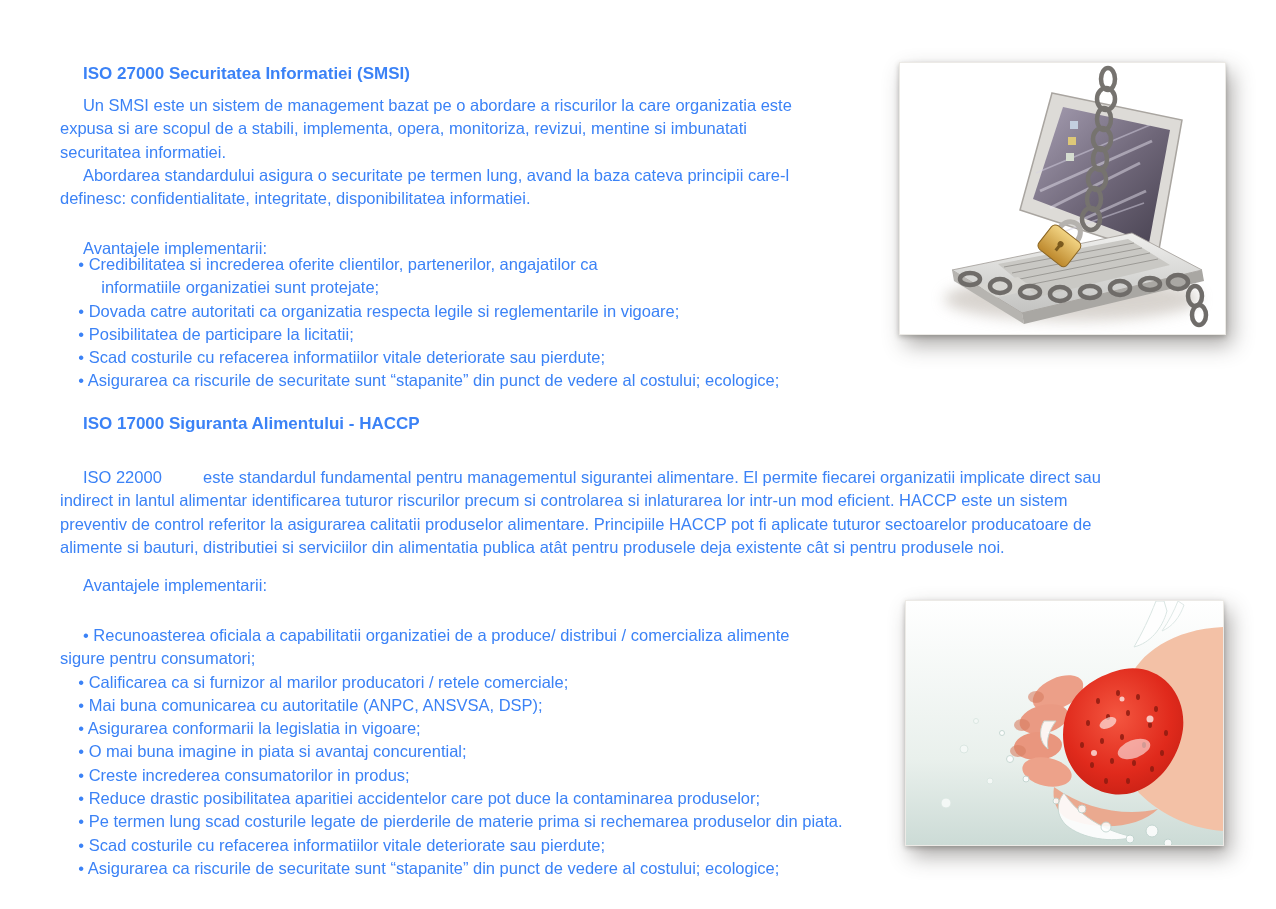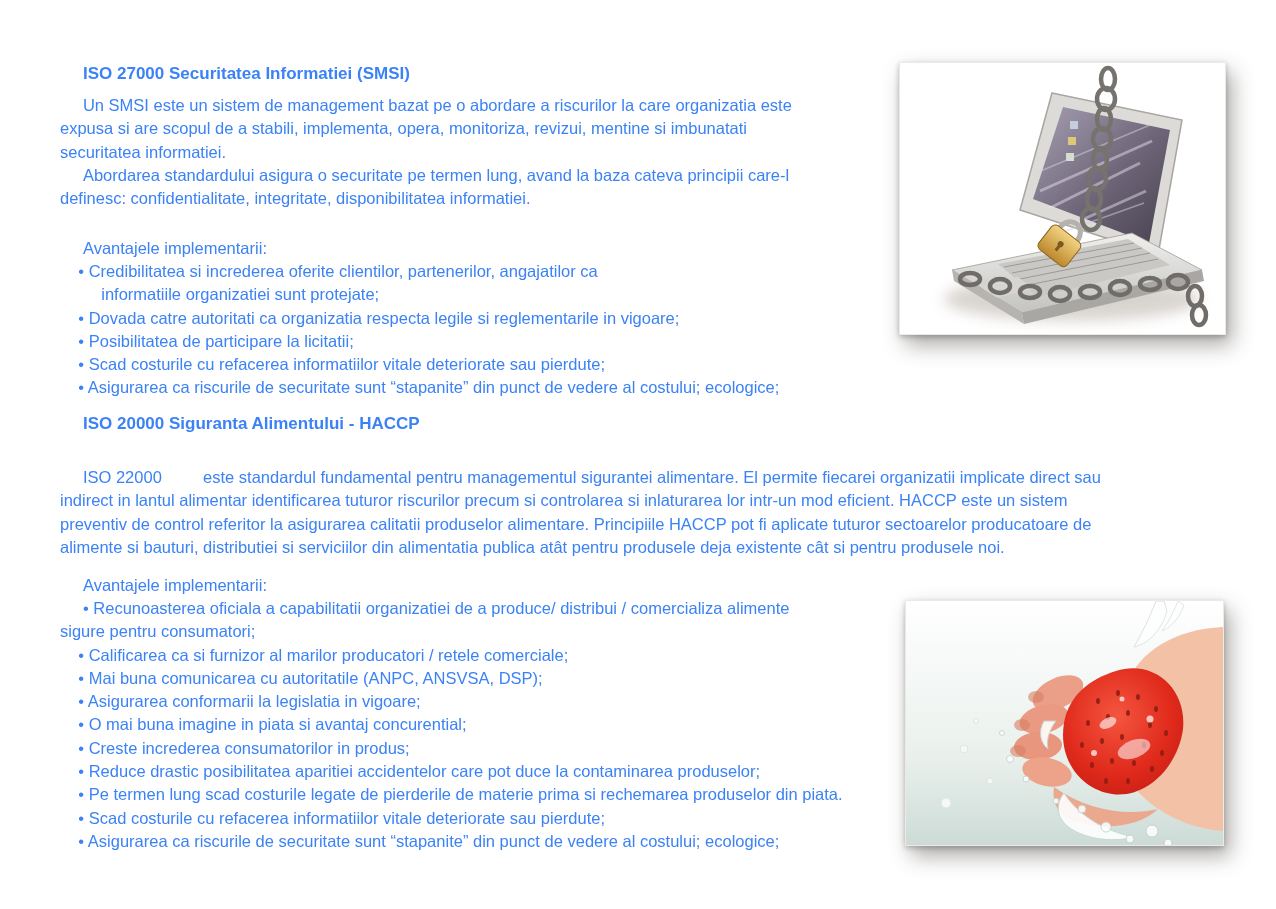--- a/index.html
+++ b/index.html
@@ -26,34 +26,34 @@
 
 <div>
 
   <div class="h" style="top:62px">ISO 27000 Securitatea Informatiei (SMSI)</div>
   <div class="t" style="top:94px">     Un SMSI este un sistem de management bazat pe o abordare a riscurilor la care organizatia este
 expusa si are scopul de a stabili, implementa, opera, monitoriza, revizui, mentine si imbunatati
 securitatea informatiei.
      Abordarea standardului asigura o securitate pe termen lung, avand la baza cateva principii care-l
 definesc: confidentialitate, integritate, disponibilitatea informatiei.</div>
   <div class="t" style="top:237px">     Avantajele implementarii:</div>
-  <div class="t" style="top:260px">    • Credibilitatea si increderea oferite clientilor, partenerilor, angajatilor ca
+  <div class="t" style="top:253px">    • Credibilitatea si increderea oferite clientilor, partenerilor, angajatilor ca
          informatiile organizatiei sunt protejate;
     • Dovada catre autoritati ca organizatia respecta legile si reglementarile in vigoare;
     • Posibilitatea de participare la licitatii;
     • Scad costurile cu refacerea informatiilor vitale deteriorate sau pierdute;
     • Asigurarea ca riscurile de securitate sunt “stapanite” din punct de vedere al costului; ecologice;</div>
 
-  <div class="h" style="top:412px">ISO 20000 Siguranta Alimentului - HACCP</div>
+  <div class="h" style="top:412px">ISO 17000 Siguranta Alimentului - HACCP</div>
   <div class="t" style="top:466px">     ISO 22000         este standardul fundamental pentru managementul sigurantei alimentare. El permite fiecarei organizatii implicate direct sau
 indirect in lantul alimentar identificarea tuturor riscurilor precum si controlarea si inlaturarea lor intr-un mod eficient. HACCP este un sistem
 preventiv de control referitor la asigurarea calitatii produselor alimentare. Principiile HACCP pot fi aplicate tuturor sectoarelor producatoare de
 alimente si bauturi, distributiei si serviciilor din alimentatia publica atât pentru produsele deja existente cât si pentru produsele noi.</div>
   <div class="t" style="top:574px">     Avantajele implementarii:</div>
-  <div class="t" style="top:597px">     • Recunoasterea oficiala a capabilitatii organizatiei de a produce/ distribui / comercializa alimente
+  <div class="t" style="top:624px">     • Recunoasterea oficiala a capabilitatii organizatiei de a produce/ distribui / comercializa alimente
 sigure pentru consumatori;
     • Calificarea ca si furnizor al marilor producatori / retele comerciale;
     • Mai buna comunicarea cu autoritatile (ANPC, ANSVSA, DSP);
     • Asigurarea conformarii la legislatia in vigoare;
     • O mai buna imagine in piata si avantaj concurential;
     • Creste increderea consumatorilor in produs;
     • Reduce drastic posibilitatea aparitiei accidentelor care pot duce la contaminarea produselor;
     • Pe termen lung scad costurile legate de pierderile de materie prima si rechemarea produselor din piata.
     • Scad costurile cu refacerea informatiilor vitale deteriorate sau pierdute;
     • Asigurarea ca riscurile de securitate sunt “stapanite” din punct de vedere al costului; ecologice;</div>

